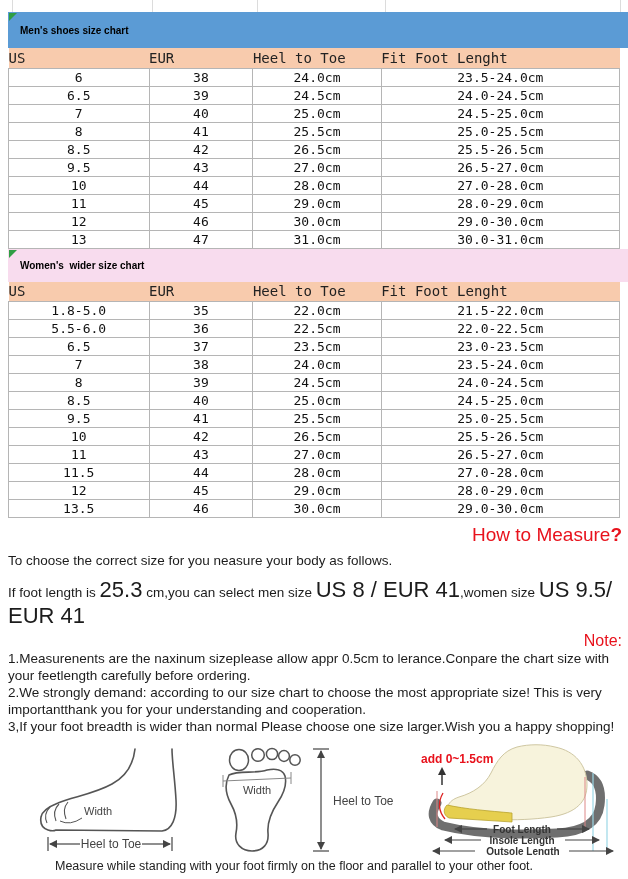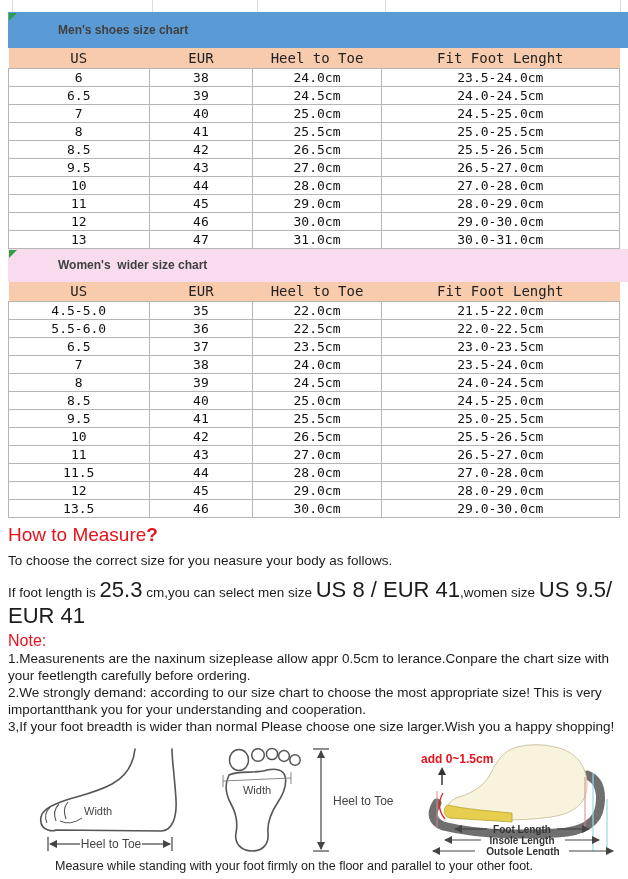--- a/index.html
+++ b/index.html
@@ -11,48 +11,48 @@
   
   .top-strip{ position:relative; height:12px; border-bottom:0; }
   .top-strip .vline{ position:absolute; top:0; width:1px; height:12px; background:#dcdcdc; }
 
   .band{
     position:relative; margin-left:8px; width:620px; display:flex; align-items:center;
     padding-left:12px;
   }
   .band-men{ height:36px; }
   .band-women{ height:33px; }
-  .band h2{ font-size:12px; font-weight:bold; color:#404040; white-space:pre;margin-left:38px; }
+  .band h2{ font-size:10px; font-weight:bold; color:#000000; white-space:pre; }
   .corner-tri{
     position:absolute; top:1px; left:1px; width:0; height:0;
     border-top:8px solid #2f9e44; border-right:8px solid transparent;
   }
 
   table{
     margin-left:8px; width:612px; border-collapse:collapse;
     font-family:"DejaVu Sans Mono", monospace; table-layout:fixed;
   }
   table col:nth-child(1){ width:23%; }
   table col:nth-child(2){ width:17%; }
   table col:nth-child(3){ width:21%; }
   table col:nth-child(4){ width:39%; }
   th{
-    font-weight:normal; font-size:14px; height:20px; text-align:center;
+    font-weight:normal; font-size:14px; height:20px; text-align:left;
     border:none; color:#222;
   }
   td{
     border:1px solid #b5b5b5; text-align:center; font-size:13px; height:18px;
     color:#111; padding:0;
   }
   tbody tr td:first-child{ border-left:1px solid #b5b5b5; }
 
   .measure{ margin:6px 0 0 8px; width:614px; }
   .measure-heading{ font-size:19px; font-weight:normal; }
   .measure-heading .q{ font-weight:bold; }
-  .red{ color:#e8121c; }
+  .red{ color:#e8121c;text-align:right; }
   .intro{ margin-top:7px; font-size:13.5px; }
   .example{ margin-top:9px; font-size:13.5px; white-space:pre-wrap; }
   .example .big{ font-size:22px; }
   .note-label{ font-size:16px; margin-top:3px; }
   .notes{ font-size:13.5px; line-height:17px; }
 
   .diagrams{
     margin:8px 0 0 36px; width:586px; display:flex; justify-content:space-between;
     align-items:flex-end;
   }
@@ -174,21 +174,21 @@
     <thead>
         <tr class="header-row" style="background-color: rgb(248, 203, 173);">
           <th>US</th>
           <th>EUR</th>
           <th>Heel to Toe</th>
           <th>Fit Foot Lenght</th>
         </tr>
       </thead>
     <tbody>
         <tr>
-          <td>4.5-5.0</td>
+          <td>1.8-5.0</td>
           <td>35</td>
           <td>22.0cm</td>
           <td>21.5-22.0cm</td>
         </tr>
         <tr>
           <td>5.5-6.0</td>
           <td>36</td>
           <td>22.5cm</td>
           <td>22.0-22.5cm</td>
         </tr>

